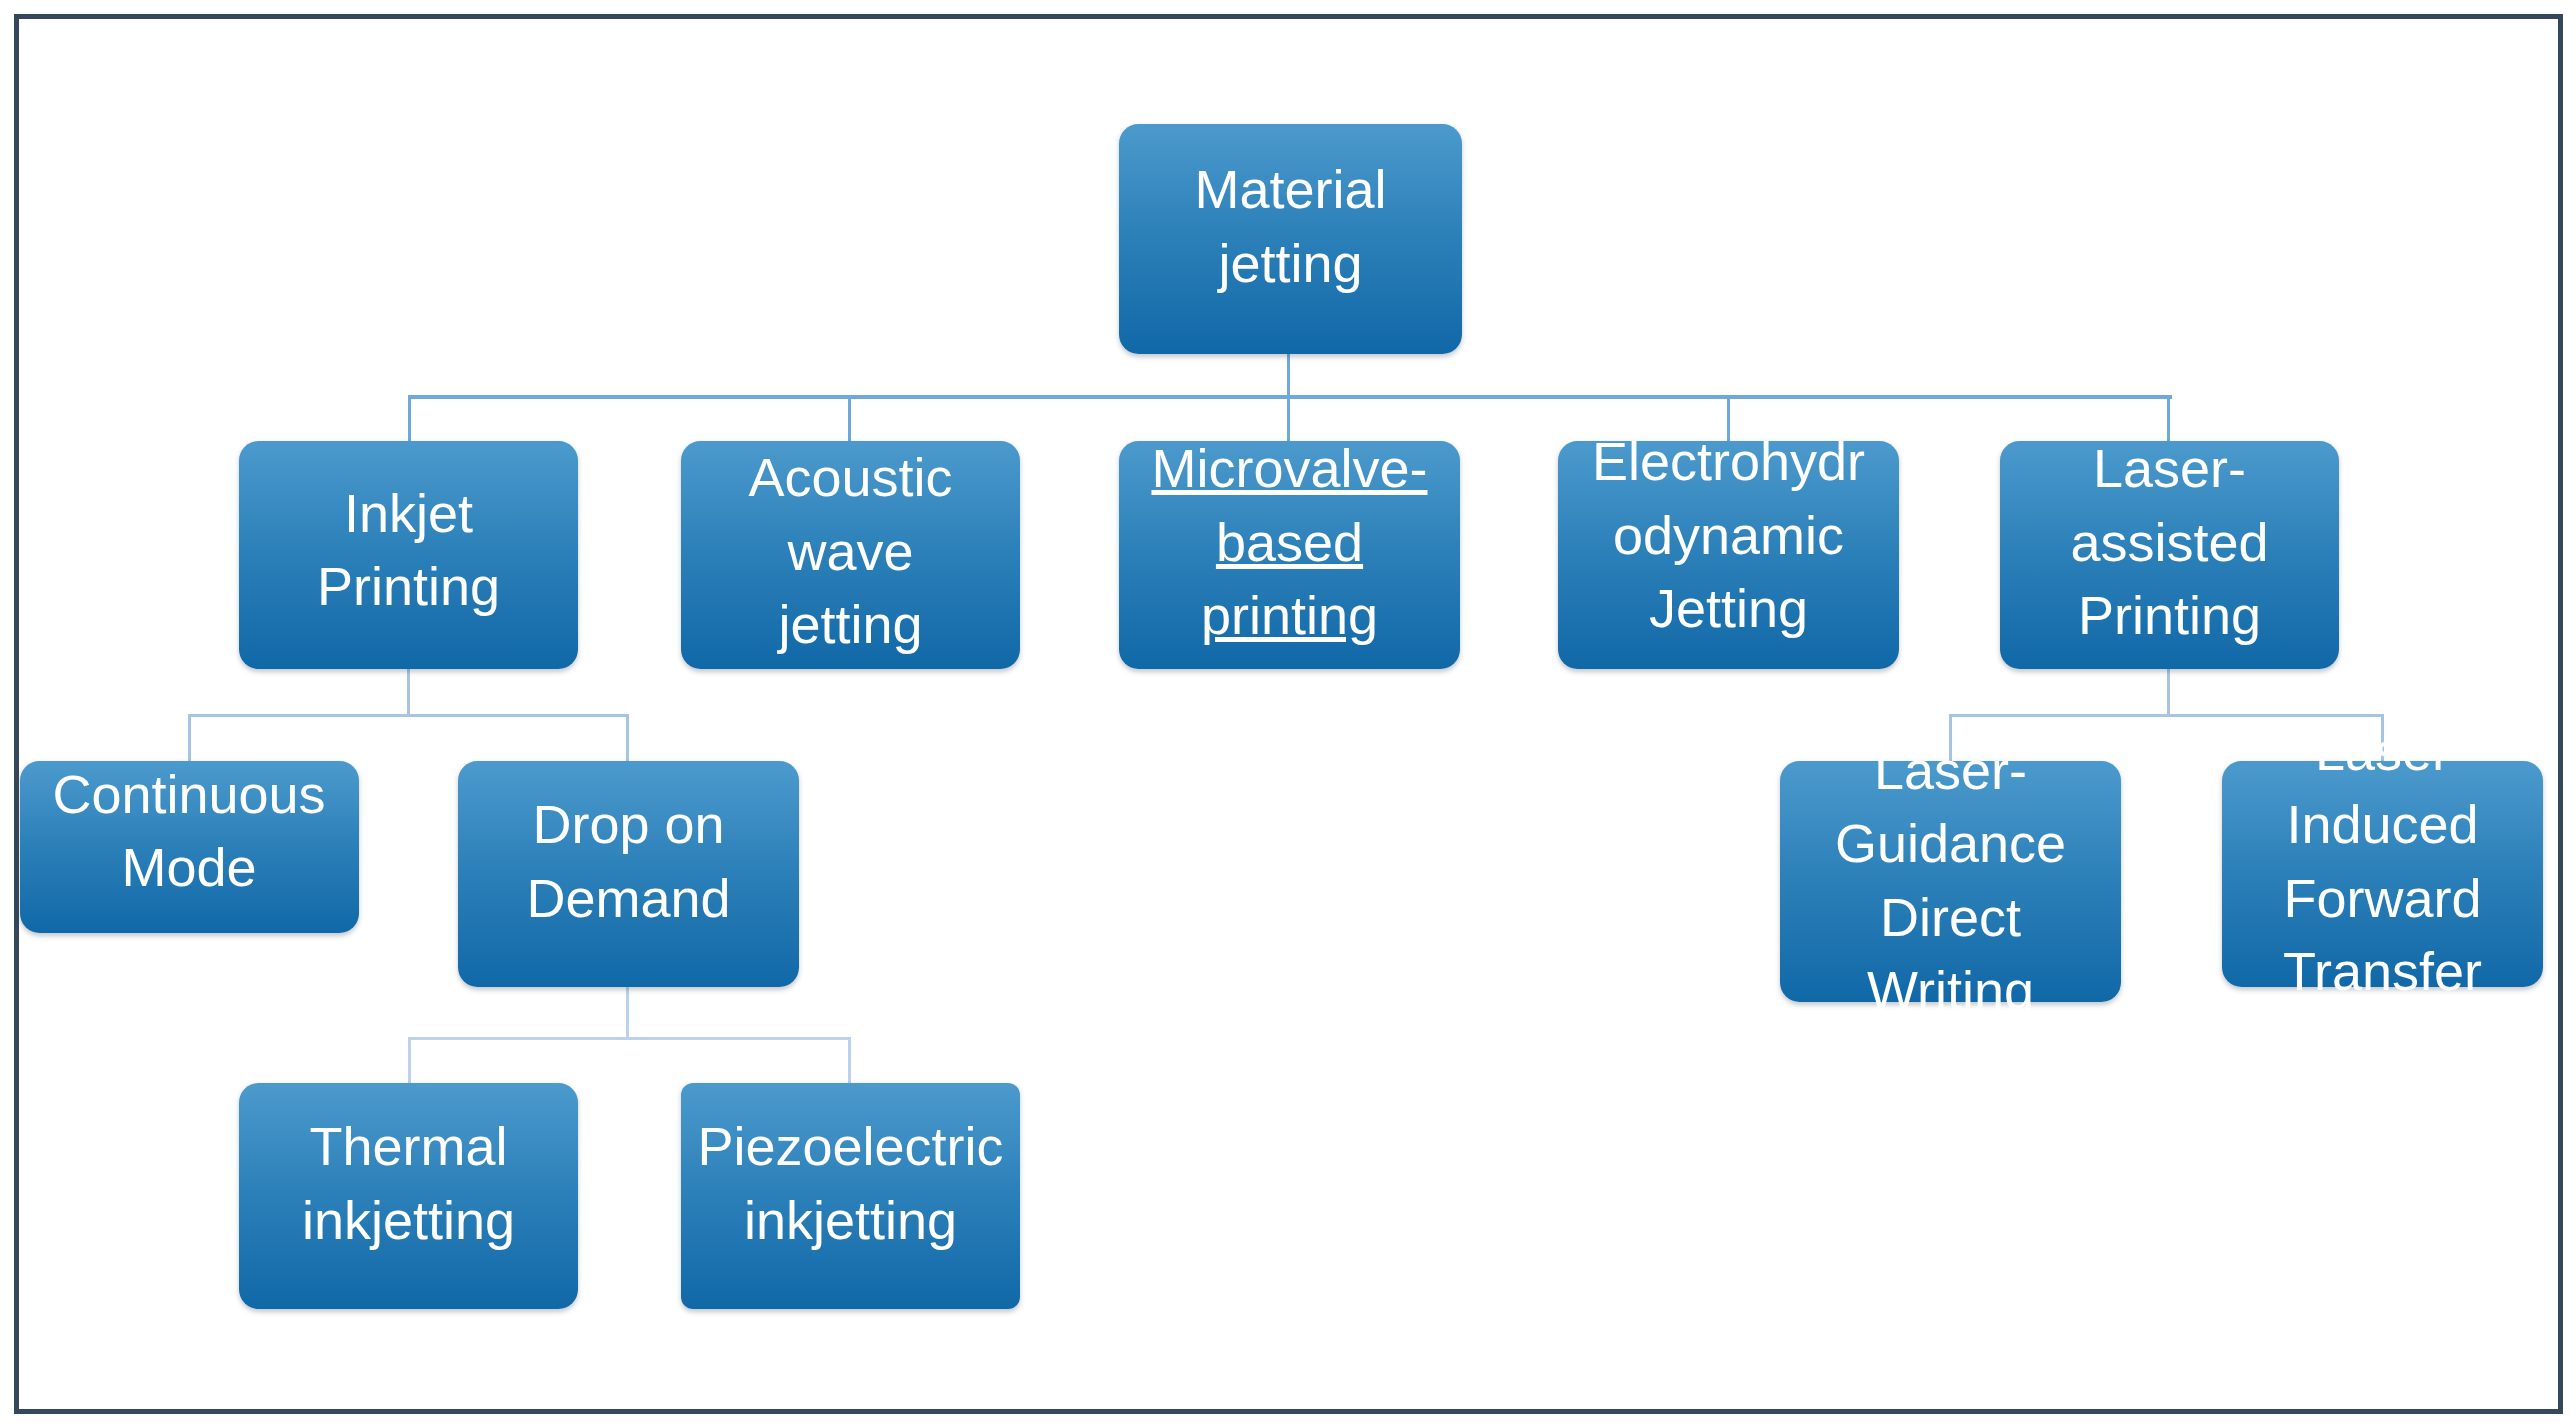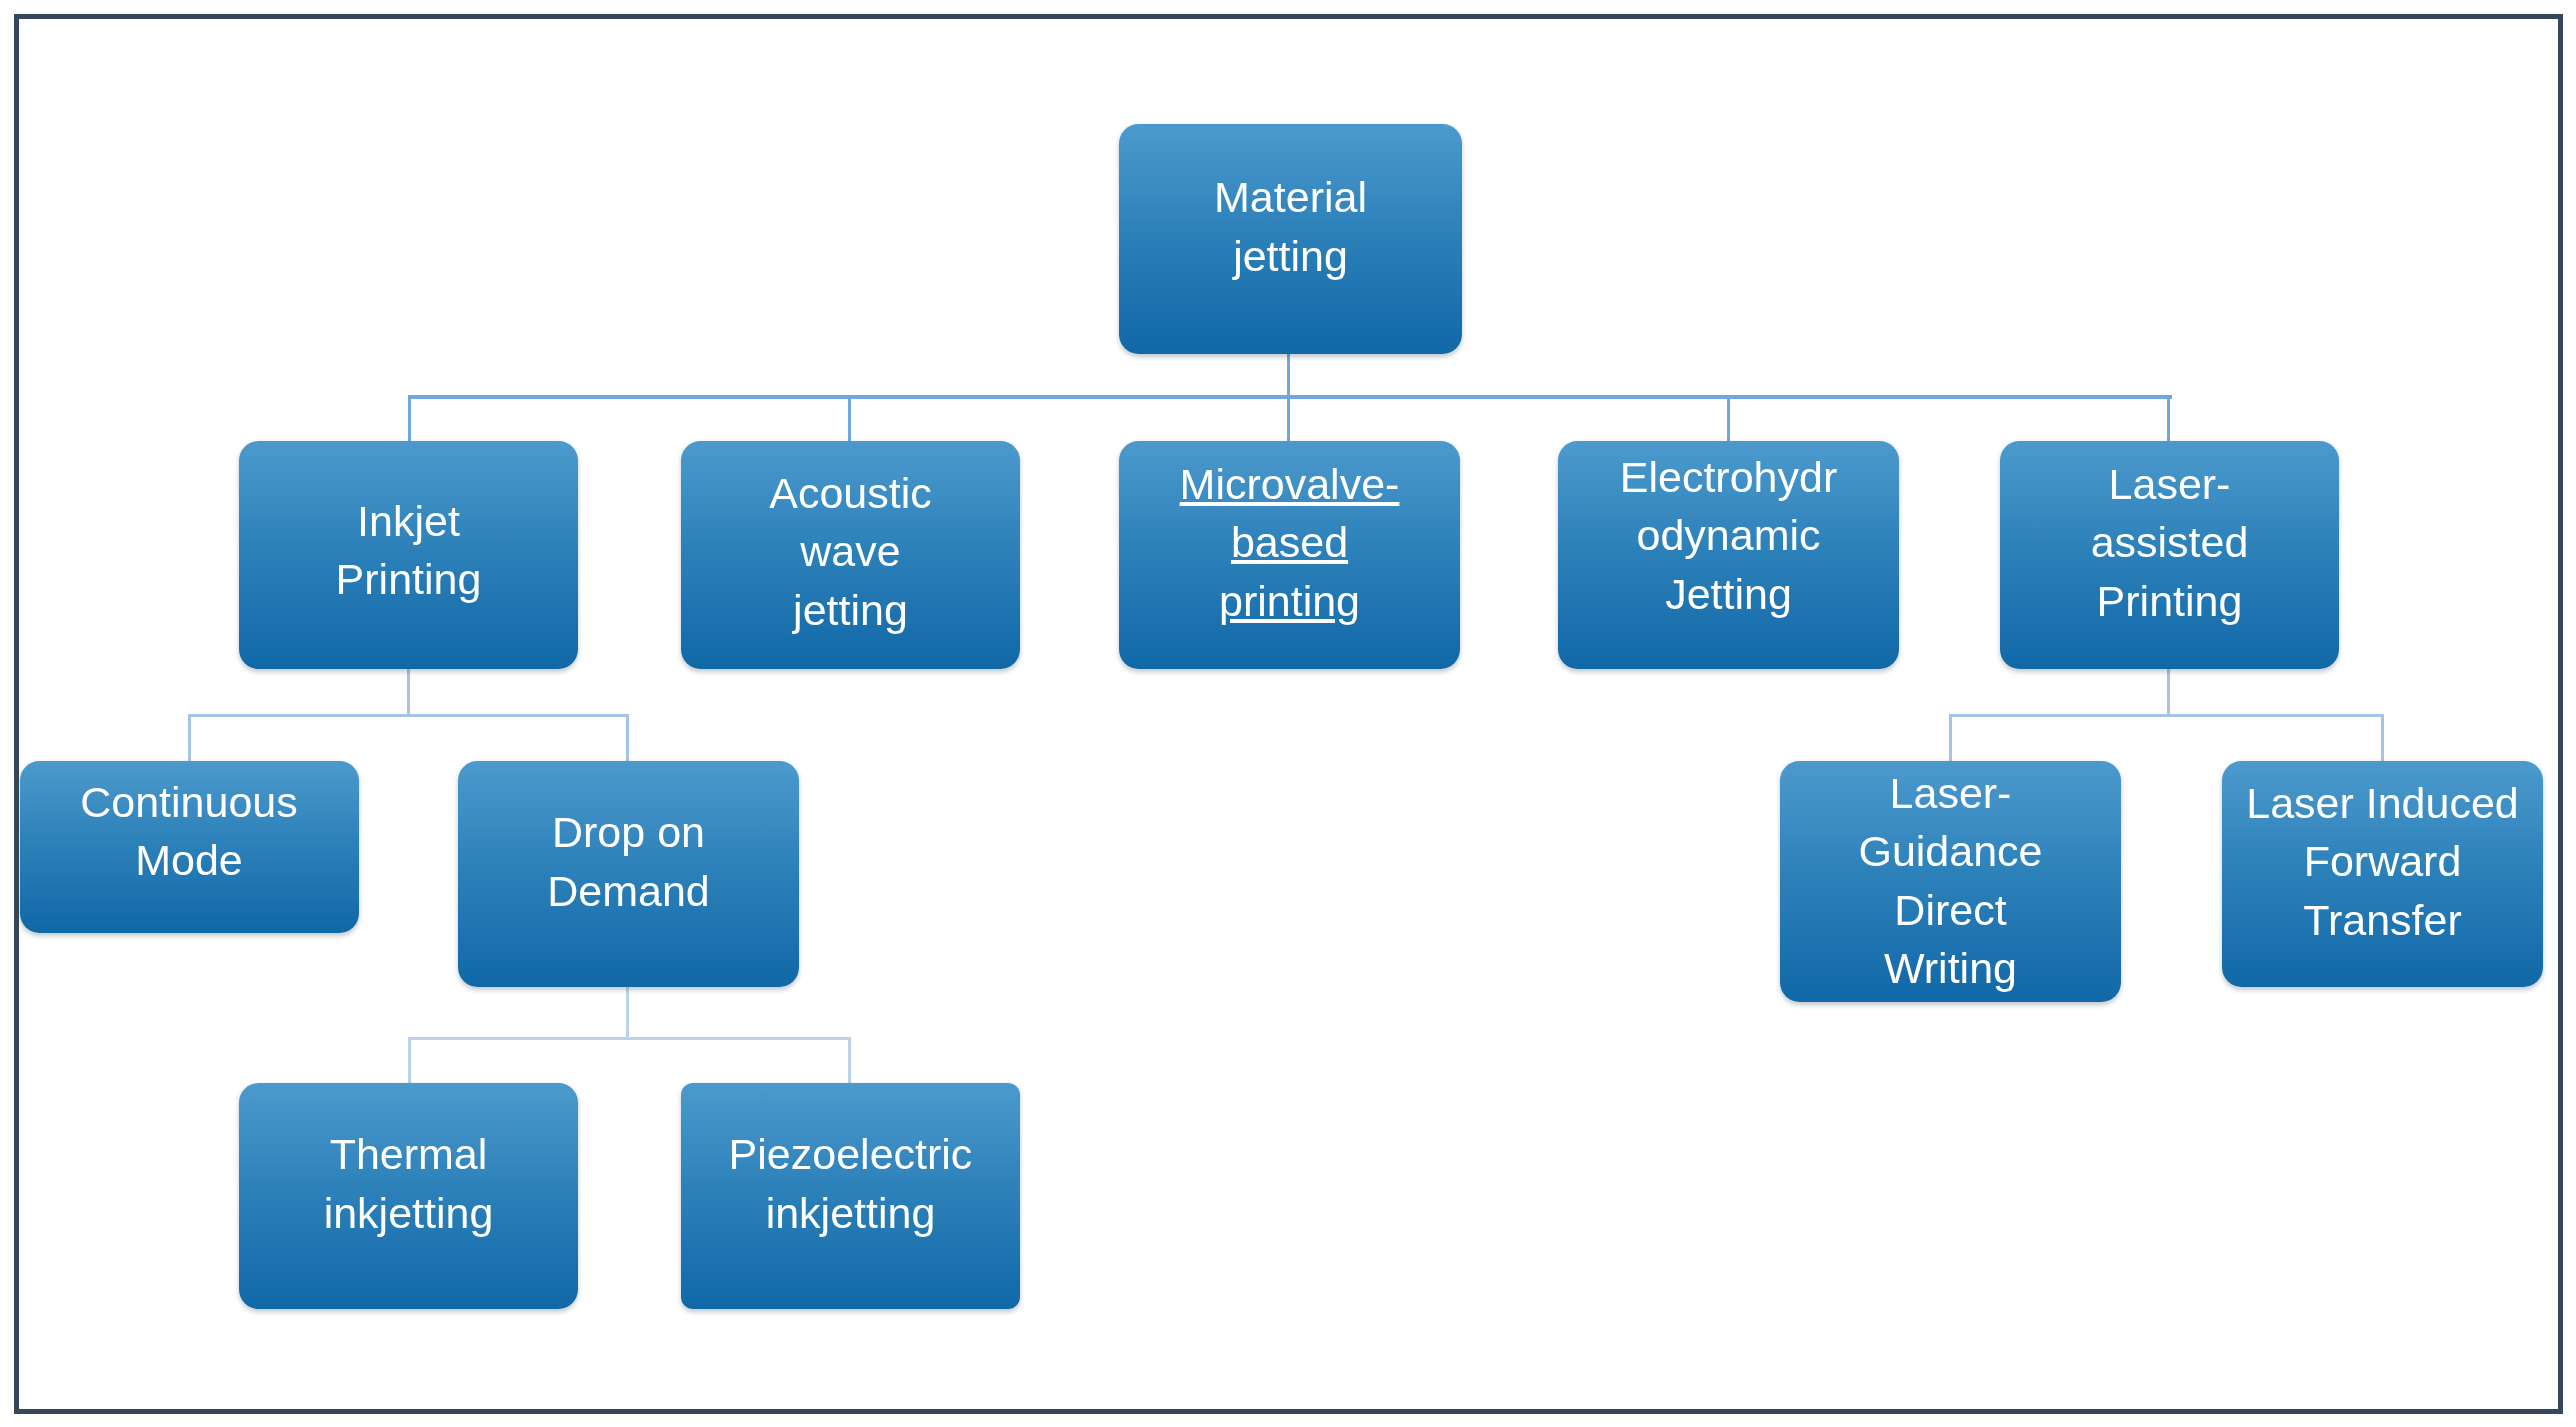--- a/index.html
+++ b/index.html
@@ -30,21 +30,21 @@
     box-sizing: border-box;
     border-radius: 19.5px;
     background: linear-gradient(180deg, var(--accent-top, #4C9ACD) 0%, #2E82BA 45%, var(--accent-bottom, #1168A7) 100%);
     box-shadow: 0 2.9px 5.8px rgba(40, 60, 80, 0.28);
     color: var(--node-text, #ffffff);
     display: flex;
     align-items: center;
     justify-content: center;
     text-align: center;
     white-space: pre-line;
-    font-size: 43px;
+    font-size: 54px;
     line-height: 1.36;
     z-index: 2;
   }
   .conn {
     position: absolute;
     z-index: 1;
   }
   .conn.tier1 { background: var(--connector-primary, #6FA8DC); }
   .conn.tier2 { background: var(--connector-secondary, #A6C5E4); }
   .conn.tier3 { background: var(--connector-tertiary, #BCD2EA); }

